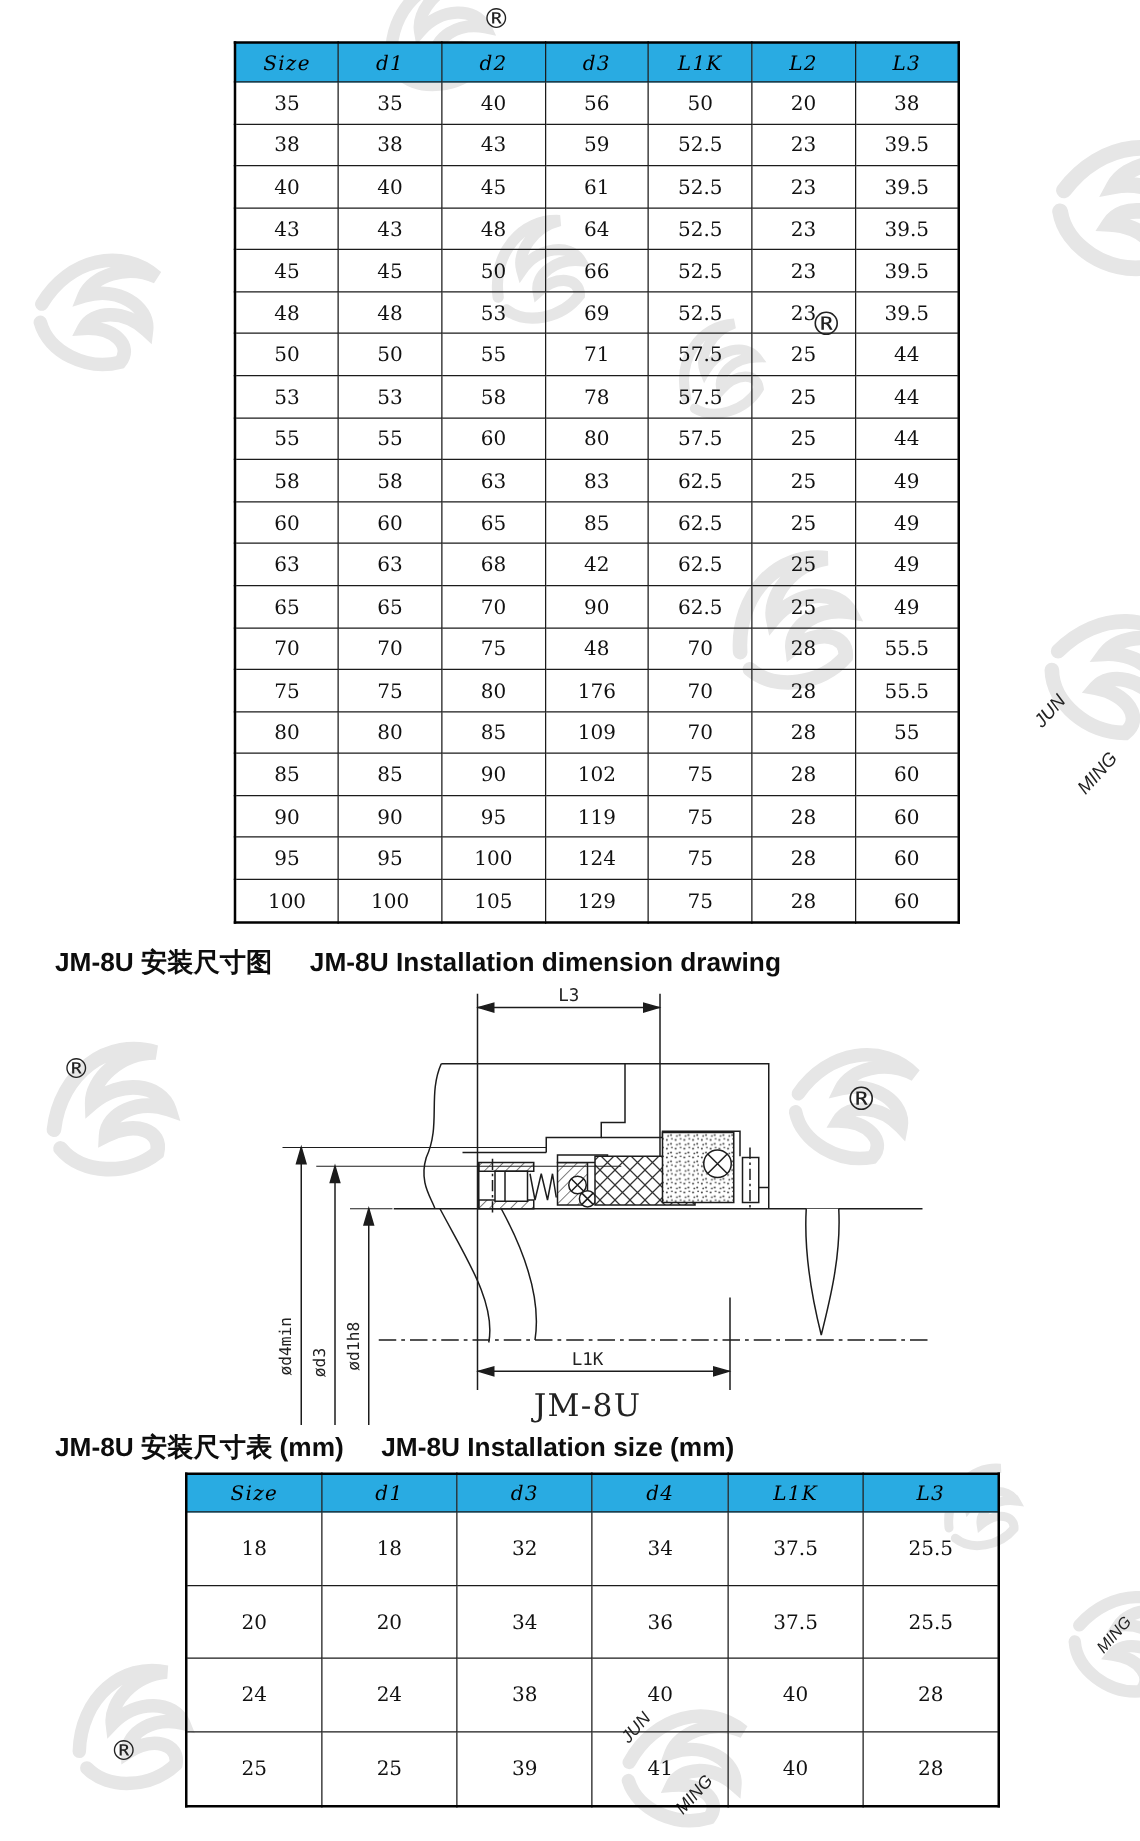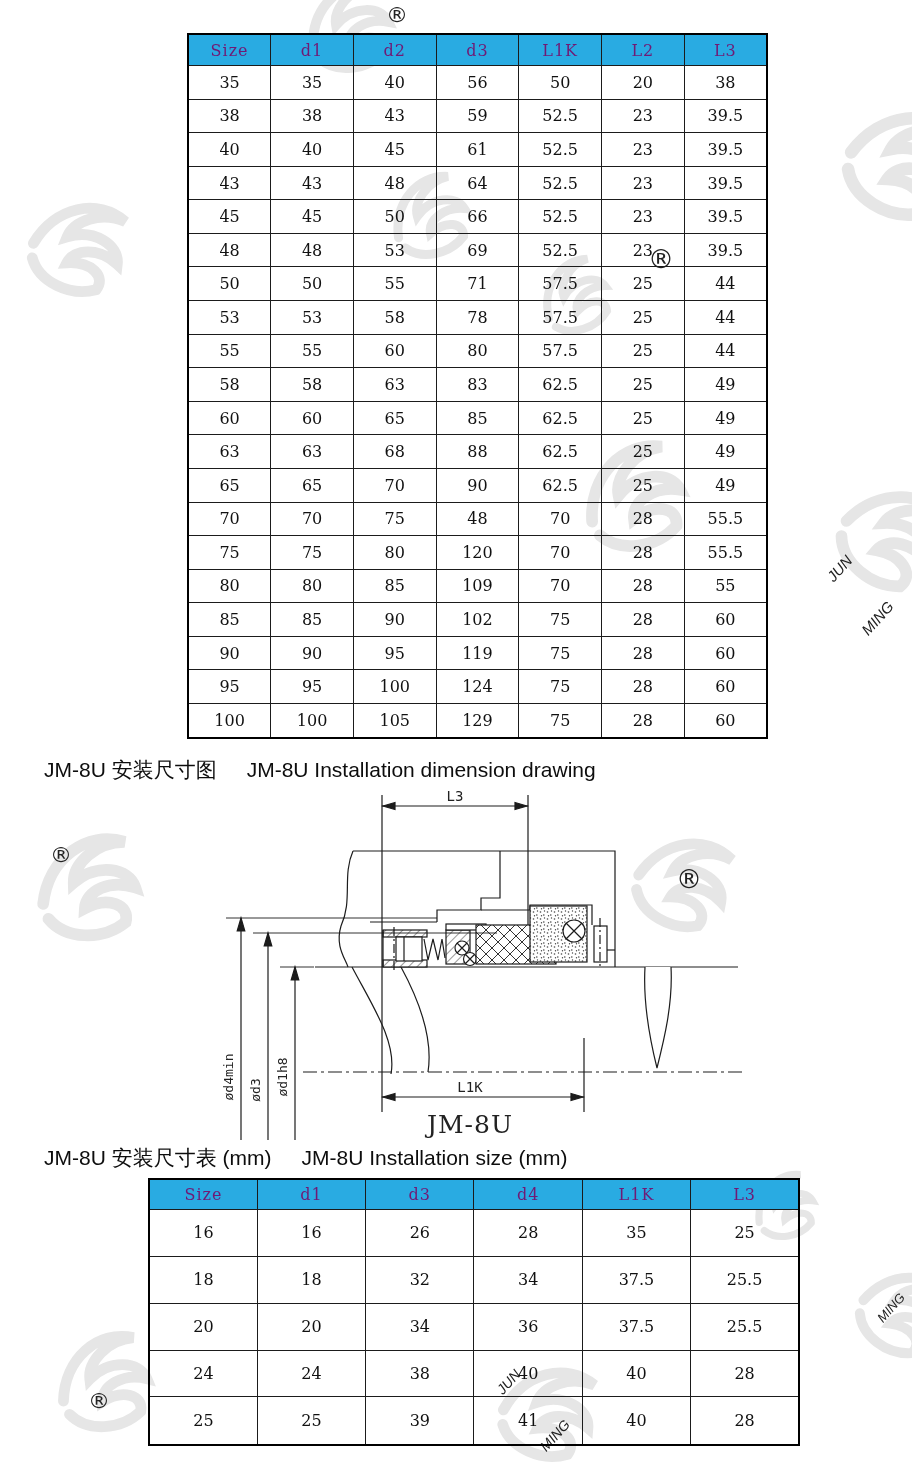--- a/index.html
+++ b/index.html
@@ -5,28 +5,28 @@
   html,body{margin:0;padding:0;background:#ffffff;}
   .page{position:relative;width:912px;height:1473px;background:#fff;overflow:hidden;
         font-family:"DejaVu Serif", serif;color:#111;}
   
   .wm-layer{position:absolute;left:0;top:0;width:912px;height:1473px;z-index:0;}
   
   table.dim{position:absolute;border-collapse:collapse;table-layout:fixed;z-index:2;
             border:2px solid #000;background:transparent;}
   table.dim th, table.dim td{border:1px solid #1b1b1b;text-align:center;vertical-align:middle;
             font-family:"DejaVu Serif", serif;font-size:16px;padding:0;}
-  table.dim th{background:#29ABE2;color:#701a75;font-weight:normal;letter-spacing:1px;}
+  table.dim th{background:#29ABE2;color:#000000;font-weight:normal;letter-spacing:1px;font-style:italic;}
   #t1{left:187px;top:33px;width:581px;height:706px;}
   #t1 th{height:30px;}
   #t2{left:148px;top:1178px;width:652px;height:268px;}
   #t2 th{height:29px;}
   
   .heading{position:absolute;left:44px;z-index:2;font-family:"Liberation Sans", sans-serif;
-           font-weight:normal;font-size:21px;color:#0d0d0d;white-space:nowrap;}
+           font-weight:bold;font-size:21px;color:#0d0d0d;white-space:nowrap;}
   .heading .gap{display:inline-block;width:30px;}
   #h1{top:756px;}
   #h2{top:1144px;}
   
   .drawing{position:absolute;left:180px;top:786px;z-index:2;}
   svg text{fill:#222;}
 </style>
 </head>
 <body>
 
@@ -173,21 +173,21 @@
           <td>65</td>
           <td>85</td>
           <td>62.5</td>
           <td>25</td>
           <td>49</td>
         </tr>
         <tr>
           <td>63</td>
           <td>63</td>
           <td>68</td>
-          <td>88</td>
+          <td>42</td>
           <td>62.5</td>
           <td>25</td>
           <td>49</td>
         </tr>
         <tr>
           <td>65</td>
           <td>65</td>
           <td>70</td>
           <td>90</td>
           <td>62.5</td>
@@ -200,21 +200,21 @@
           <td>75</td>
           <td>48</td>
           <td>70</td>
           <td>28</td>
           <td>55.5</td>
         </tr>
         <tr>
           <td>75</td>
           <td>75</td>
           <td>80</td>
-          <td>120</td>
+          <td>176</td>
           <td>70</td>
           <td>28</td>
           <td>55.5</td>
         </tr>
         <tr>
           <td>80</td>
           <td>80</td>
           <td>85</td>
           <td>109</td>
           <td>70</td>
@@ -371,28 +371,20 @@
           <th>Size</th>
           <th>d1</th>
           <th>d3</th>
           <th>d4</th>
           <th>L1K</th>
           <th>L3</th>
         </tr>
       </thead>
       <tbody>
         <tr>
-          <td>16</td>
-          <td>16</td>
-          <td>26</td>
-          <td>28</td>
-          <td>35</td>
-          <td>25</td>
-        </tr>
-        <tr>
           <td>18</td>
           <td>18</td>
           <td>32</td>
           <td>34</td>
           <td>37.5</td>
           <td>25.5</td>
         </tr>
         <tr>
           <td>20</td>
           <td>20</td>

